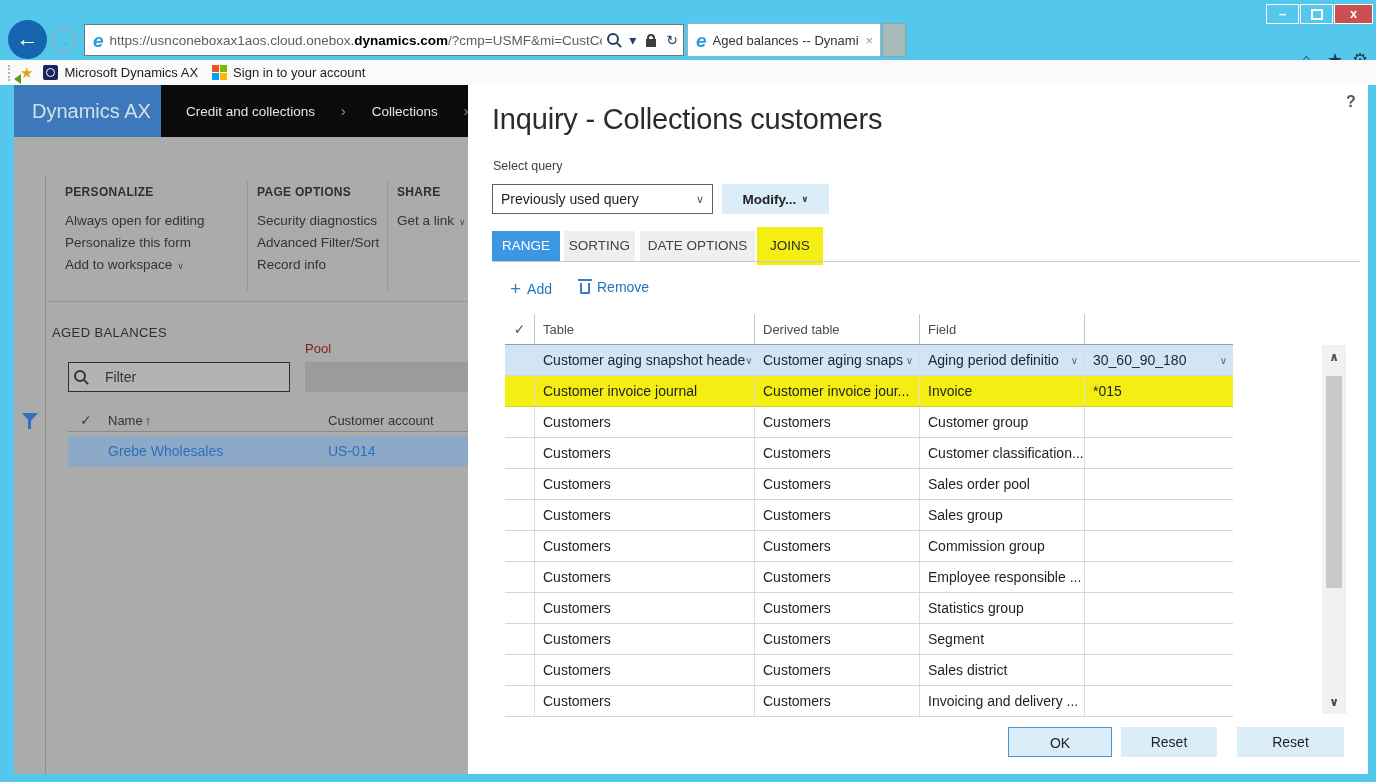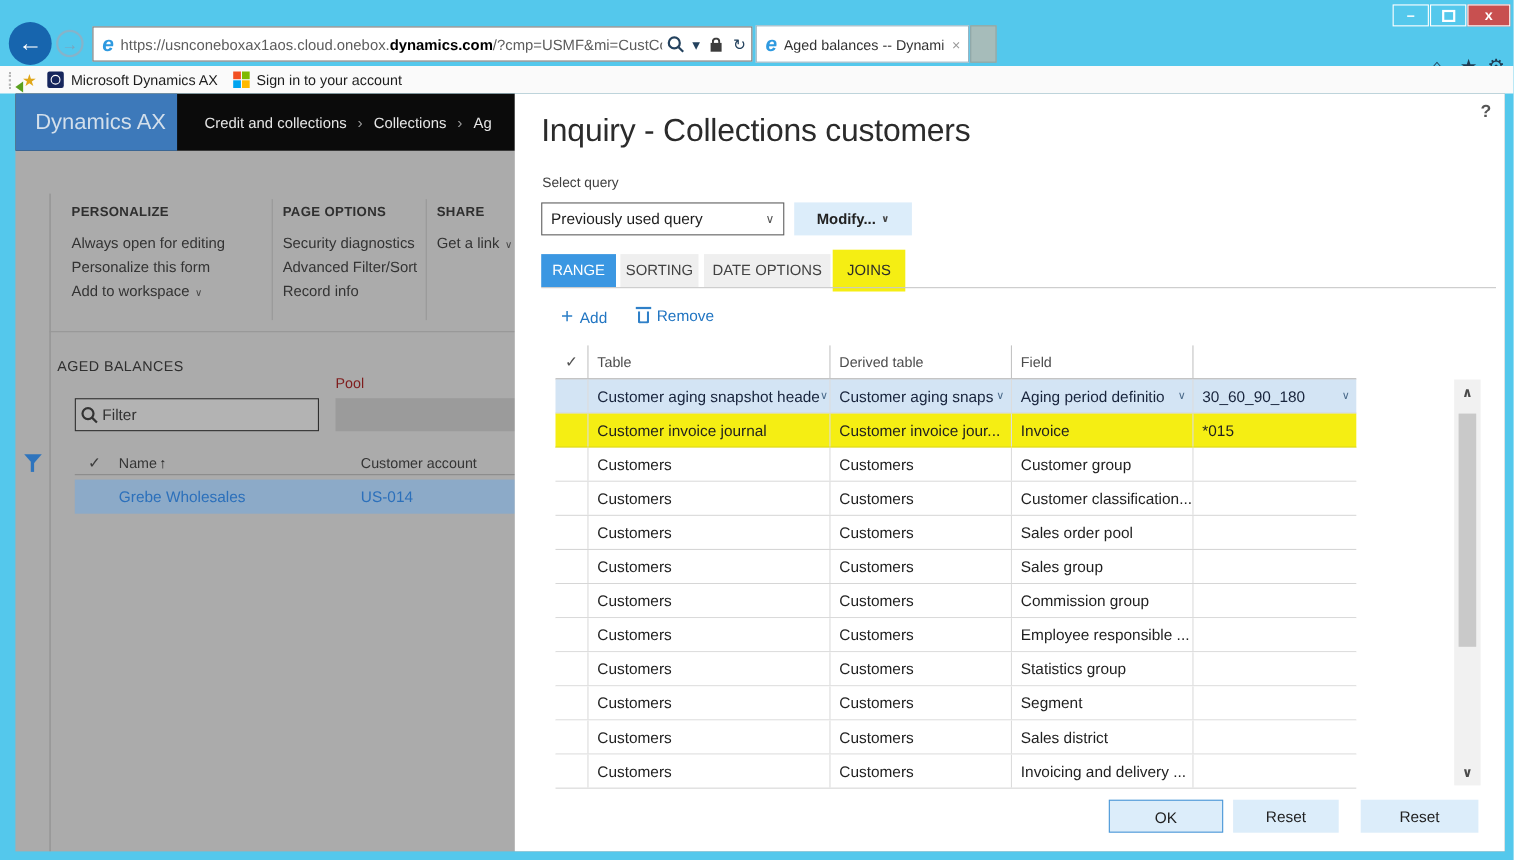--- a/index.html
+++ b/index.html
@@ -57,21 +57,21 @@
   .ms-logo i{width:7px;height:7px;}
   .ms-logo i:nth-child(1){background:#f25022;} .ms-logo i:nth-child(2){background:#7fba00;}
   .ms-logo i:nth-child(3){background:#00a4ef;} .ms-logo i:nth-child(4){background:#ffb900;}
 
   
   #app{left:14px;top:85px;width:1354px;height:689px;background:#ababab;overflow:hidden;}
   #blackband{left:0;top:0;width:454px;height:52px;background:#0b0b0b;}
   #ax-logo{left:0;top:0;width:147px;height:52px;background:#3d79ba;color:#d3dfeb;
            font-size:20px;line-height:52px;padding-left:18px;box-sizing:border-box;}
   #breadcrumb{left:172px;top:0;height:52px;display:flex;align-items:center;white-space:nowrap;
-              font-size:13.5px;color:#e6e6e6;overflow:hidden;width:282px;}
+              font-size:13.5px;color:#e6e6e6;overflow:hidden;width:282px;gap:16px;}
   #breadcrumb .sep{color:#9a9a9a;padding:0 10px;font-size:14px;}
   #ribbon{left:0;top:52px;width:454px;height:39px;background:#2e70b4;}
   #burger{left:0;top:0;width:31px;height:39px;background:#1d5aab;display:flex;align-items:center;justify-content:center;}
   #burger .bars{width:18px;height:13px;
     background:linear-gradient(#fff 0 2px,transparent 2px 5.5px,#fff 5.5px 7.5px,transparent 7.5px 11px,#fff 11px 13px);}
   .rtab{top:0;height:39px;line-height:39px;color:#c8d3e0;font-size:13px;letter-spacing:.3px;}
   #rtab-collect{left:43px;} #rtab-comm{left:119px;} #rtab-general{left:241px;}
   #rtab-options{left:313px;width:78px;background:#c3c3c7;color:#2e6fb5;text-align:center;}
   #ribbon-search{left:403px;top:0;width:40px;height:39px;color:#fff;display:flex;align-items:center;justify-content:center;}
 
@@ -82,21 +82,21 @@
 
   .grp-title{top:100px;font-size:12px;font-weight:700;color:#2f2f2f;letter-spacing:.3px;}
   .grp-item{font-size:13.5px;color:#333;white-space:nowrap;}
   .gdiv{top:96px;width:1px;height:110px;background:#979797;}
   #panel-sep{left:31px;top:216px;width:423px;height:1px;background:#979797;}
   .caret-sm{font-size:9px;color:#444;padding-left:5px;}
 
   #aged-title{left:38px;top:240px;font-size:13px;color:#2f2f2f;letter-spacing:.4px;}
   #pool-label{left:291px;top:256px;font-size:13px;color:#7f1d1d;}
   #filter-box{left:54px;top:277px;width:222px;height:30px;background:#b3b3b3;border:1px solid #2f2f2f;
-              box-sizing:border-box;display:flex;align-items:center;color:#333;}
+              box-sizing:border-box;display:flex;align-items:center;color:#333;gap:12px;}
   #filter-box input{border:none;background:transparent;outline:none;font-size:14px;color:#333;width:160px;
                     font-family:inherit;}
   #filter-box input::placeholder{color:#333;opacity:1;}
   #pool-select{left:291px;top:277px;width:163px;height:30px;background:#9b9b9b;}
   #lp-check{left:66px;top:327px;font-size:14px;color:#3e3e3e;}
   #lp-name{left:94px;top:328px;font-size:13px;color:#343434;}
   #lp-acct{left:314px;top:328px;font-size:13px;color:#343434;}
   #lp-underline{left:54px;top:346px;width:400px;height:1px;background:#8a8a8a;}
   #lp-row{left:54px;top:351px;width:400px;height:31px;background:#8caac8;}
   #lp-row span{position:absolute;top:7px;font-size:14px;color:#2c70bb;}

